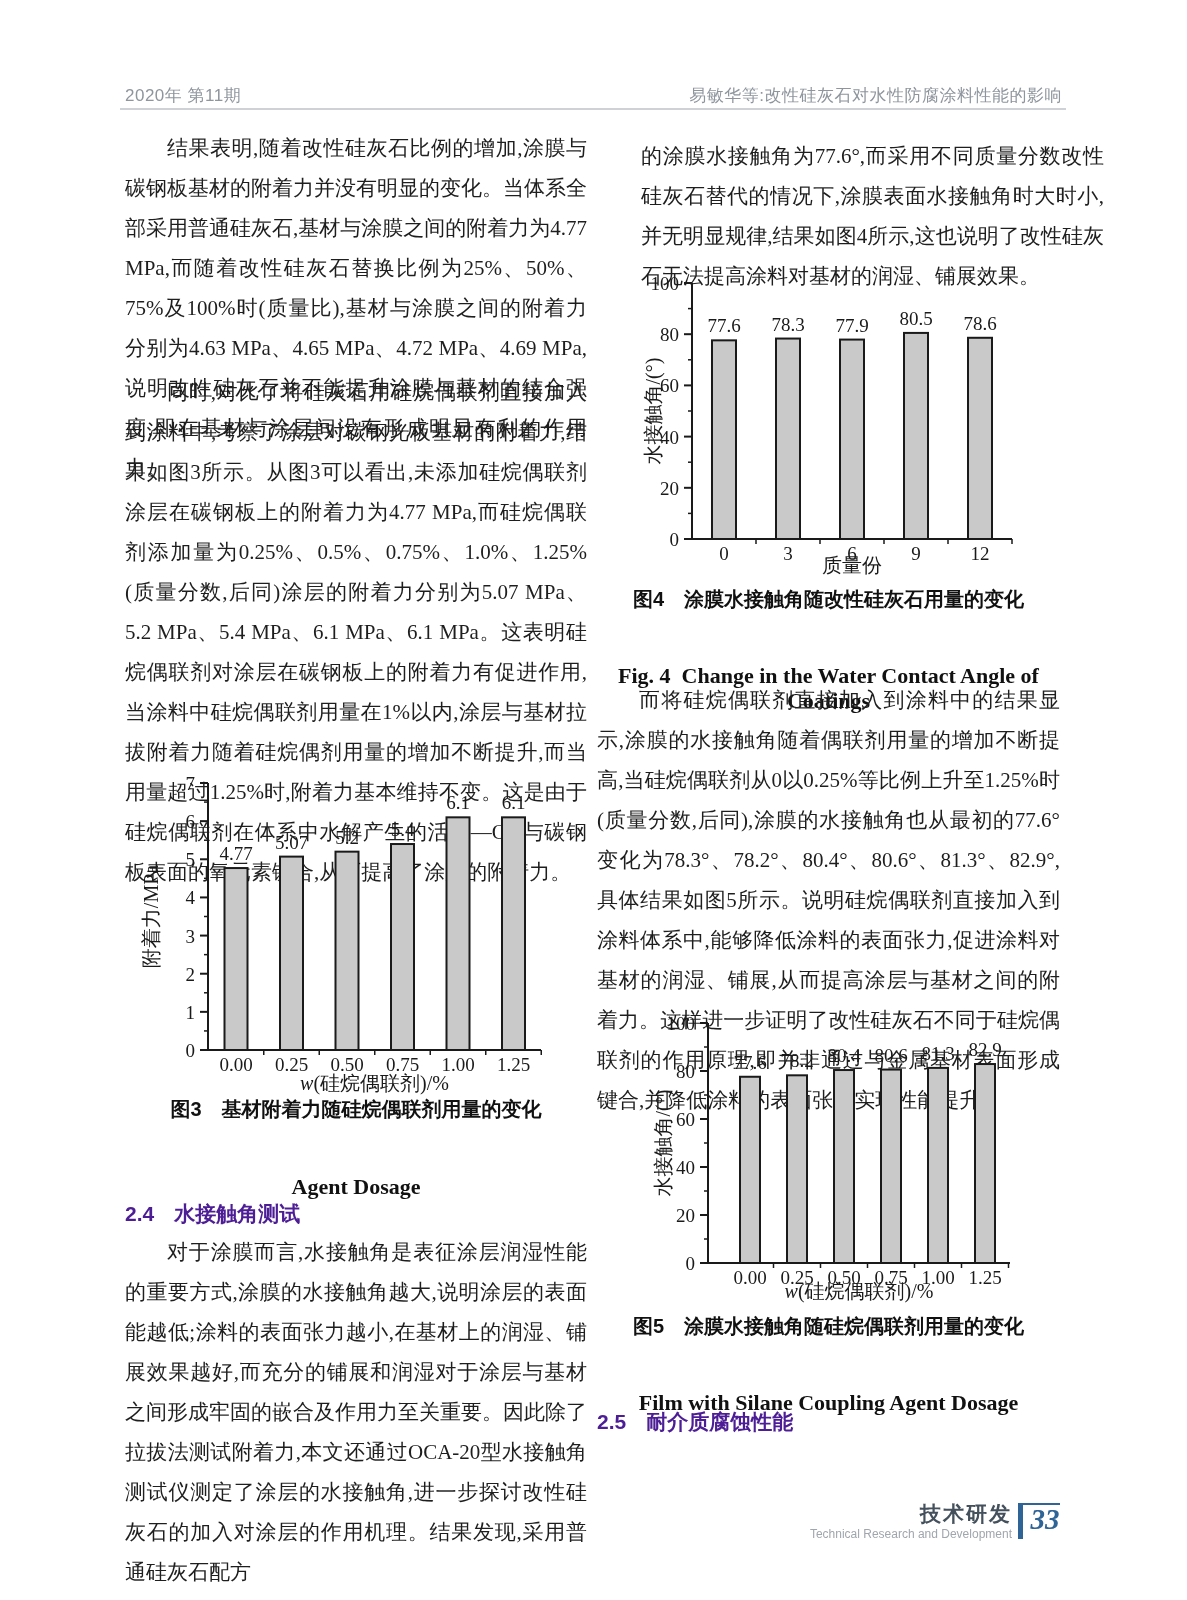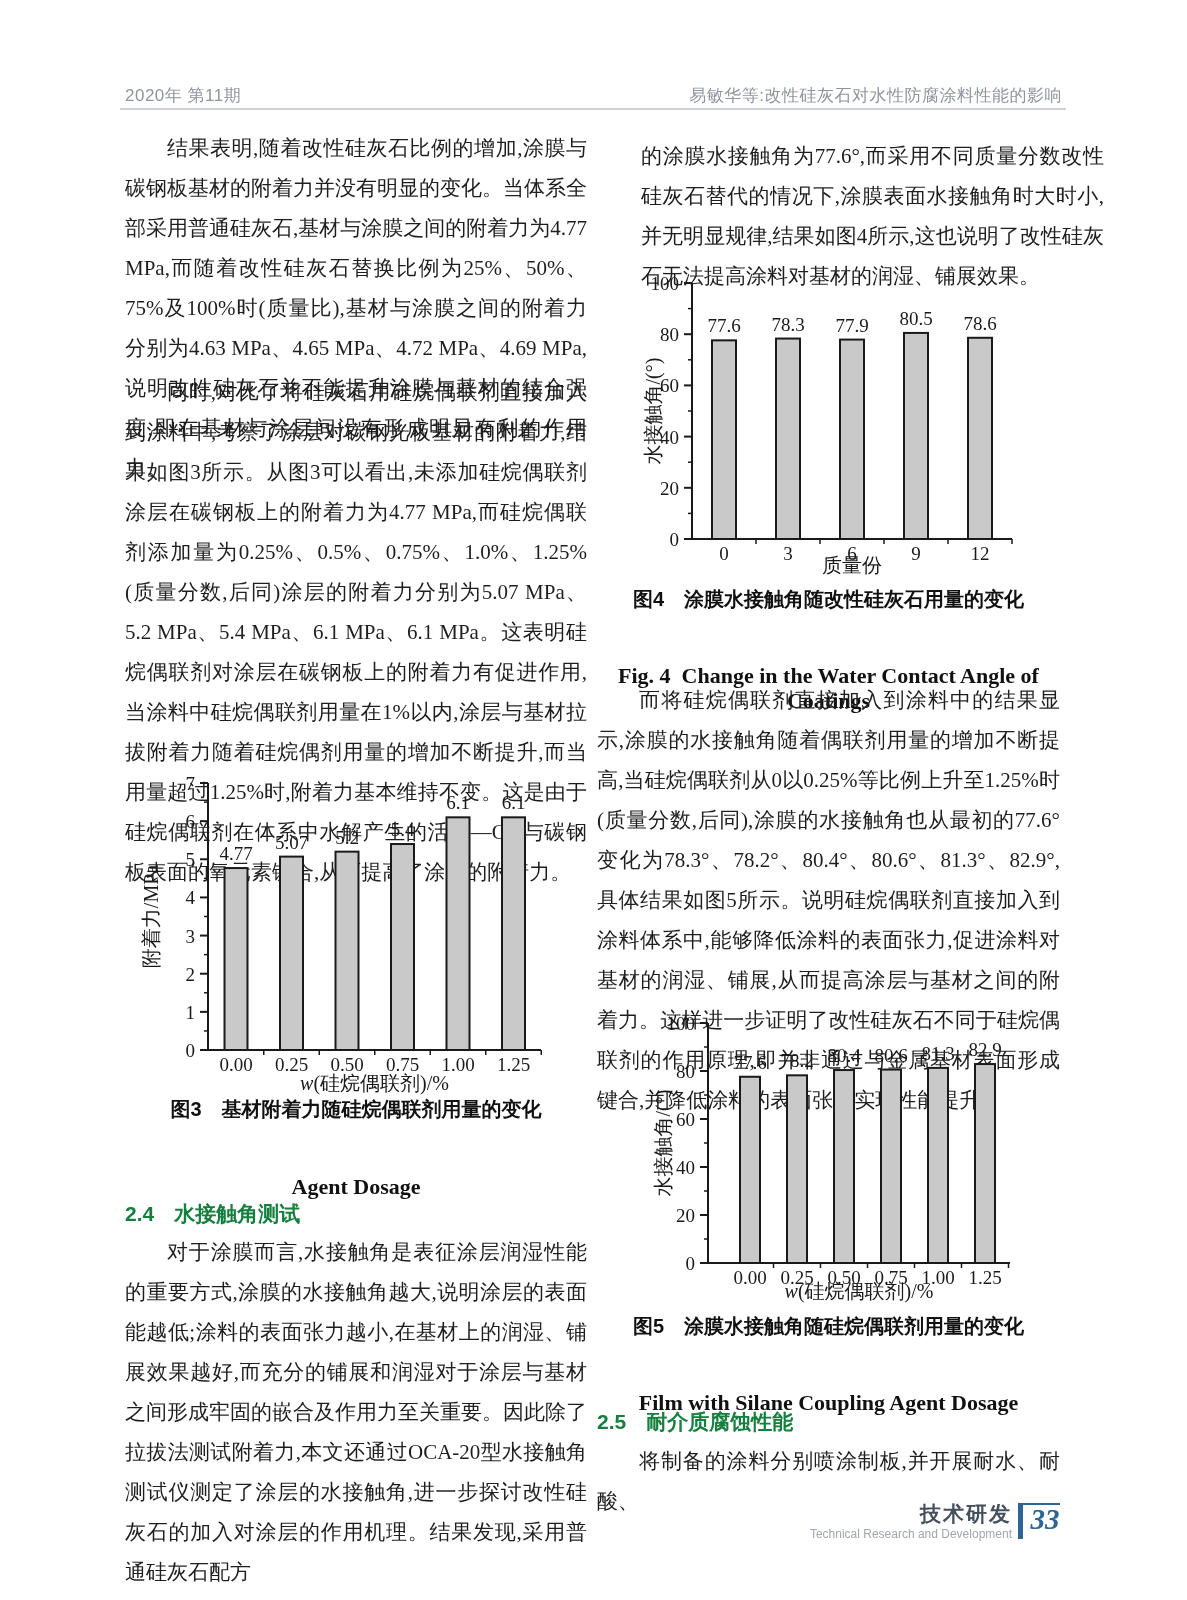--- a/index.html
+++ b/index.html
@@ -12,21 +12,21 @@
   .hdr-rule{position:absolute;left:120px;top:108px;width:946px;height:2px;background:#ced2d6;}
   .para{position:absolute;width:462px;font-size:21px;line-height:40px;
         text-align:justify;text-justify:inter-ideograph;}
   .indent{text-indent:2em;}
   .chart{position:absolute;}
   .cap-cn{position:absolute;text-align:center;font-family:"Liberation Sans","DejaVu Sans",sans-serif;
           font-weight:bold;font-size:20px;white-space:pre-wrap;color:#111;}
   .cap-en{position:absolute;text-align:center;font-weight:bold;font-size:22px;line-height:25px;
           white-space:pre-wrap;color:#111;}
   .sec-head{position:absolute;font-family:"Liberation Sans","DejaVu Sans",sans-serif;
-            font-weight:bold;font-size:21px;color:#15803d;}
+            font-weight:bold;font-size:21px;color:#4c1d95;}
   .sec-head .num{margin-right:20px;}
   .ft-zh{position:absolute;right:175px;top:1500px;font-family:"Liberation Sans","DejaVu Sans",sans-serif;
          font-weight:bold;font-size:21px;color:#44505c;letter-spacing:2px;}
   .ft-en{position:absolute;right:175px;top:1527px;font-family:"Liberation Sans","DejaVu Sans",sans-serif;
          font-size:12px;color:#a0a6ad;}
   .ft-vbar{position:absolute;left:1018px;top:1503px;width:5px;height:36px;background:#2e6496;}
   .ft-hline{position:absolute;left:1018px;top:1503px;width:42px;height:2px;background:#2e6496;}
   .ft-num{position:absolute;left:1028px;top:1503px;width:34px;text-align:center;
           font-family:"Liberation Serif","DejaVu Serif",serif;font-style:italic;font-weight:bold;
           font-size:29px;color:#2e6496;}
@@ -206,21 +206,20 @@
       <text x="262" y="290" text-anchor="middle" font-size="20" fill="#1a1a1a" font-family="&quot;Liberation Serif&quot;,&quot;DejaVu Serif&quot;,serif"><tspan font-style="italic">w</tspan><tspan>(硅烷偶联剂)/%</tspan></text>
     </svg>
   <div class="cap-cn" style="left:597px;top:1313px;width:463px;">图5　涂膜水接触角随硅烷偶联剂用量的变化</div>
   <div class="cap-en" style="left:597px;top:1340px;width:463px;">
     <div>Film with Silane Coupling Agent Dosage</div>
   </div>
 
   <div class="sec-head" style="left:597px;top:1408px;">
     <span class="num">2.5</span><span>耐介质腐蚀性能</span>
   </div>
-  <div class="para indent" style="left:597px;top:1441px;width:463px;">将制备的涂料分别喷涂制板,并开展耐水、耐酸、</div>
 
   <div class="ft-zh">技术研发</div>
   <div class="ft-en">Technical Research and Development</div>
   <div class="ft-hline"></div>
   <div class="ft-vbar"></div>
   <div class="ft-num">33</div>
 
 </div>
 
 </body></html>

